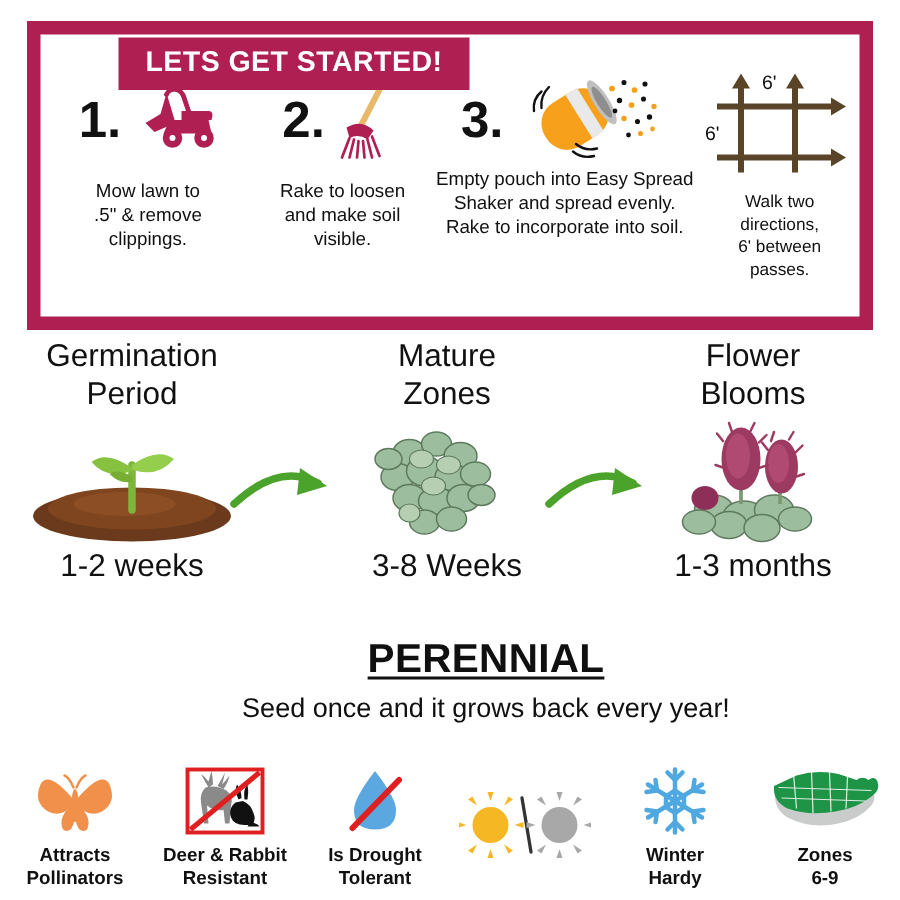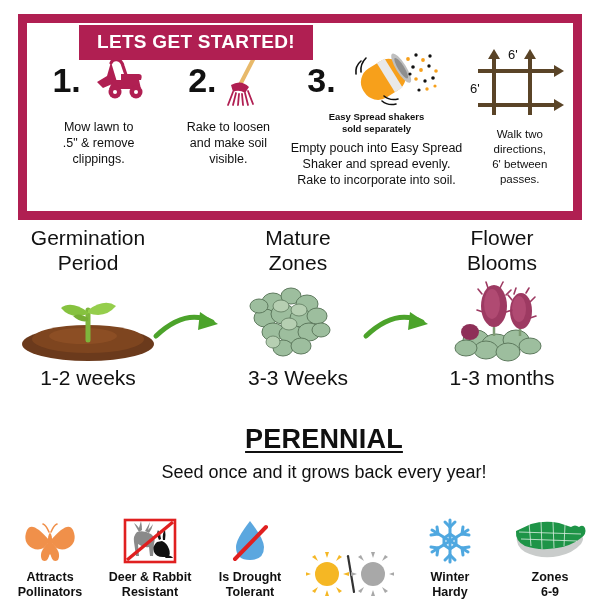--- a/index.html
+++ b/index.html
@@ -94,21 +94,21 @@
     font-size:27px;font-weight:800;text-decoration:underline;
     text-underline-offset:3px;letter-spacing:.2px;
   }
   #perennial-sub{
     font-size:18px;font-weight:400;margin-top:7px;text-align:center;
   }
 
   
   #features{
     position:absolute;left:0;top:500px;width:600px;height:100px;
-    display:flex;align-items:flex-end;
+    display:flex;align-items:center;
   }
   .feature{
     flex:1;text-align:center;
   }
   .feat-art{height:52px;display:flex;align-items:center;justify-content:center;}
   .feat-label{
     font-size:12.5px;font-weight:700;line-height:1.2;
     white-space:pre-line;margin-top:3px;
   }
 </style>
@@ -193,22 +193,20 @@
                 <circle cx="87" cy="34" r="1.7" fill="#111"></circle>
               <circle cx="95" cy="31" r="1.8" fill="#111"></circle>
                 <circle cx="72" cy="27" r="1.6" fill="#111"></circle>
               <circle cx="89" cy="42" r="1.7" fill="#F7A01B"></circle>
                 <circle cx="81" cy="43" r="1.6" fill="#111"></circle>
               <circle cx="97" cy="39" r="1.6" fill="#F7A01B"></circle>
             </g>
           </svg>
         </span>
       </div>
-      <div class="step-sub">Easy Spread shakers
-sold separately</div>
       <div class="step-text">Empty pouch into Easy Spread
 Shaker and spread evenly.
 Rake to incorporate into soil.</div>
     </div>
 
     <div class="step" id="step4">
       <div>
         <svg width="104" height="74" viewBox="0 0 104 74">
           <g stroke="#5A4427" stroke-width="4" fill="none">
             <path d="M10 26 L86 26"></path>
@@ -285,21 +283,21 @@
             <ellipse cx="78" cy="52" rx="9" ry="7"></ellipse>
         </g>
         <g fill="#B6CFB2" stroke="#5E7A5E" stroke-width="0.8">
           <ellipse cx="38" cy="28" rx="8" ry="6"></ellipse>
             <ellipse cx="56" cy="32" rx="8" ry="6"></ellipse>
           <ellipse cx="46" cy="46" rx="8" ry="6"></ellipse>
             <ellipse cx="30" cy="64" rx="7" ry="6"></ellipse>
         </g>
       </svg>
     </div>
-    <div class="stage-dur">3-3 Weeks</div>
+    <div class="stage-dur">3-8 Weeks</div>
   </div>
 
   <div class="arrow" id="arrow2">
     <svg width="76" height="40" viewBox="0 0 76 40">
       <path d="M4 32 Q34 4 60 18" stroke="#4CA32B" stroke-width="5" fill="none" stroke-linecap="round"></path>
       <path d="M48 8 L66 20 L46 26 Z" fill="#4CA32B"></path>
     </svg>
   </div>
 
   <div class="stage" id="stage3">

